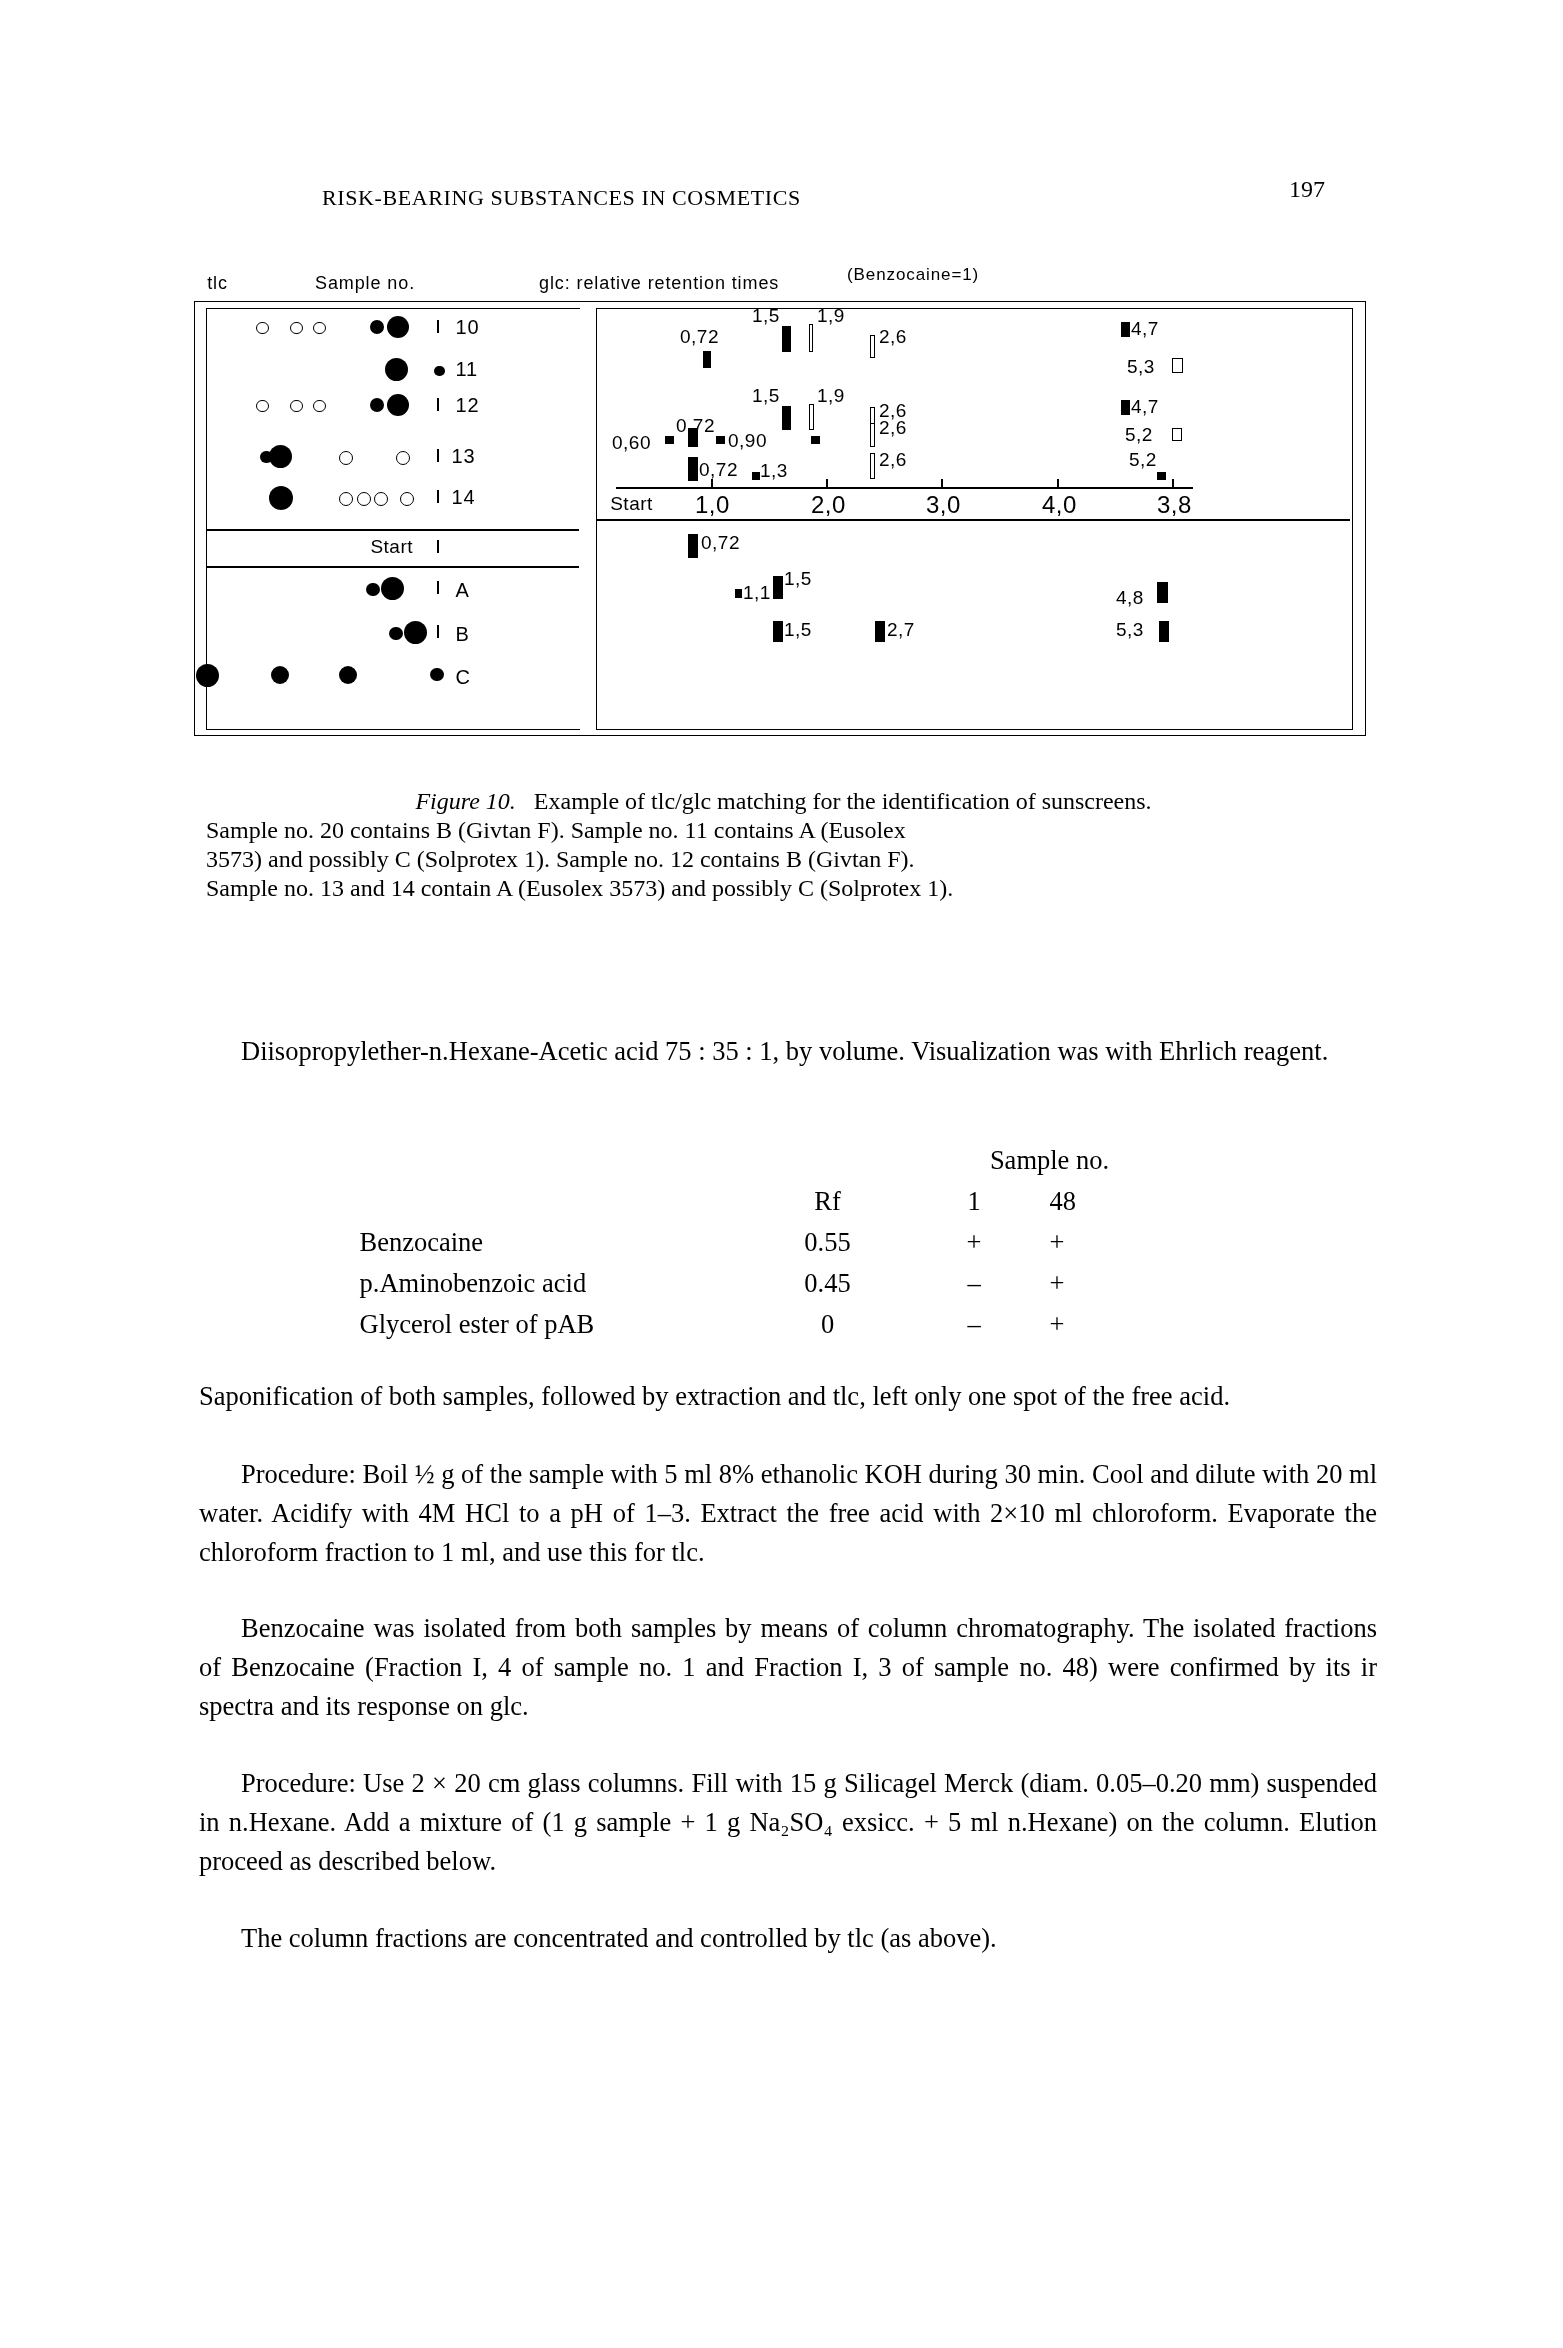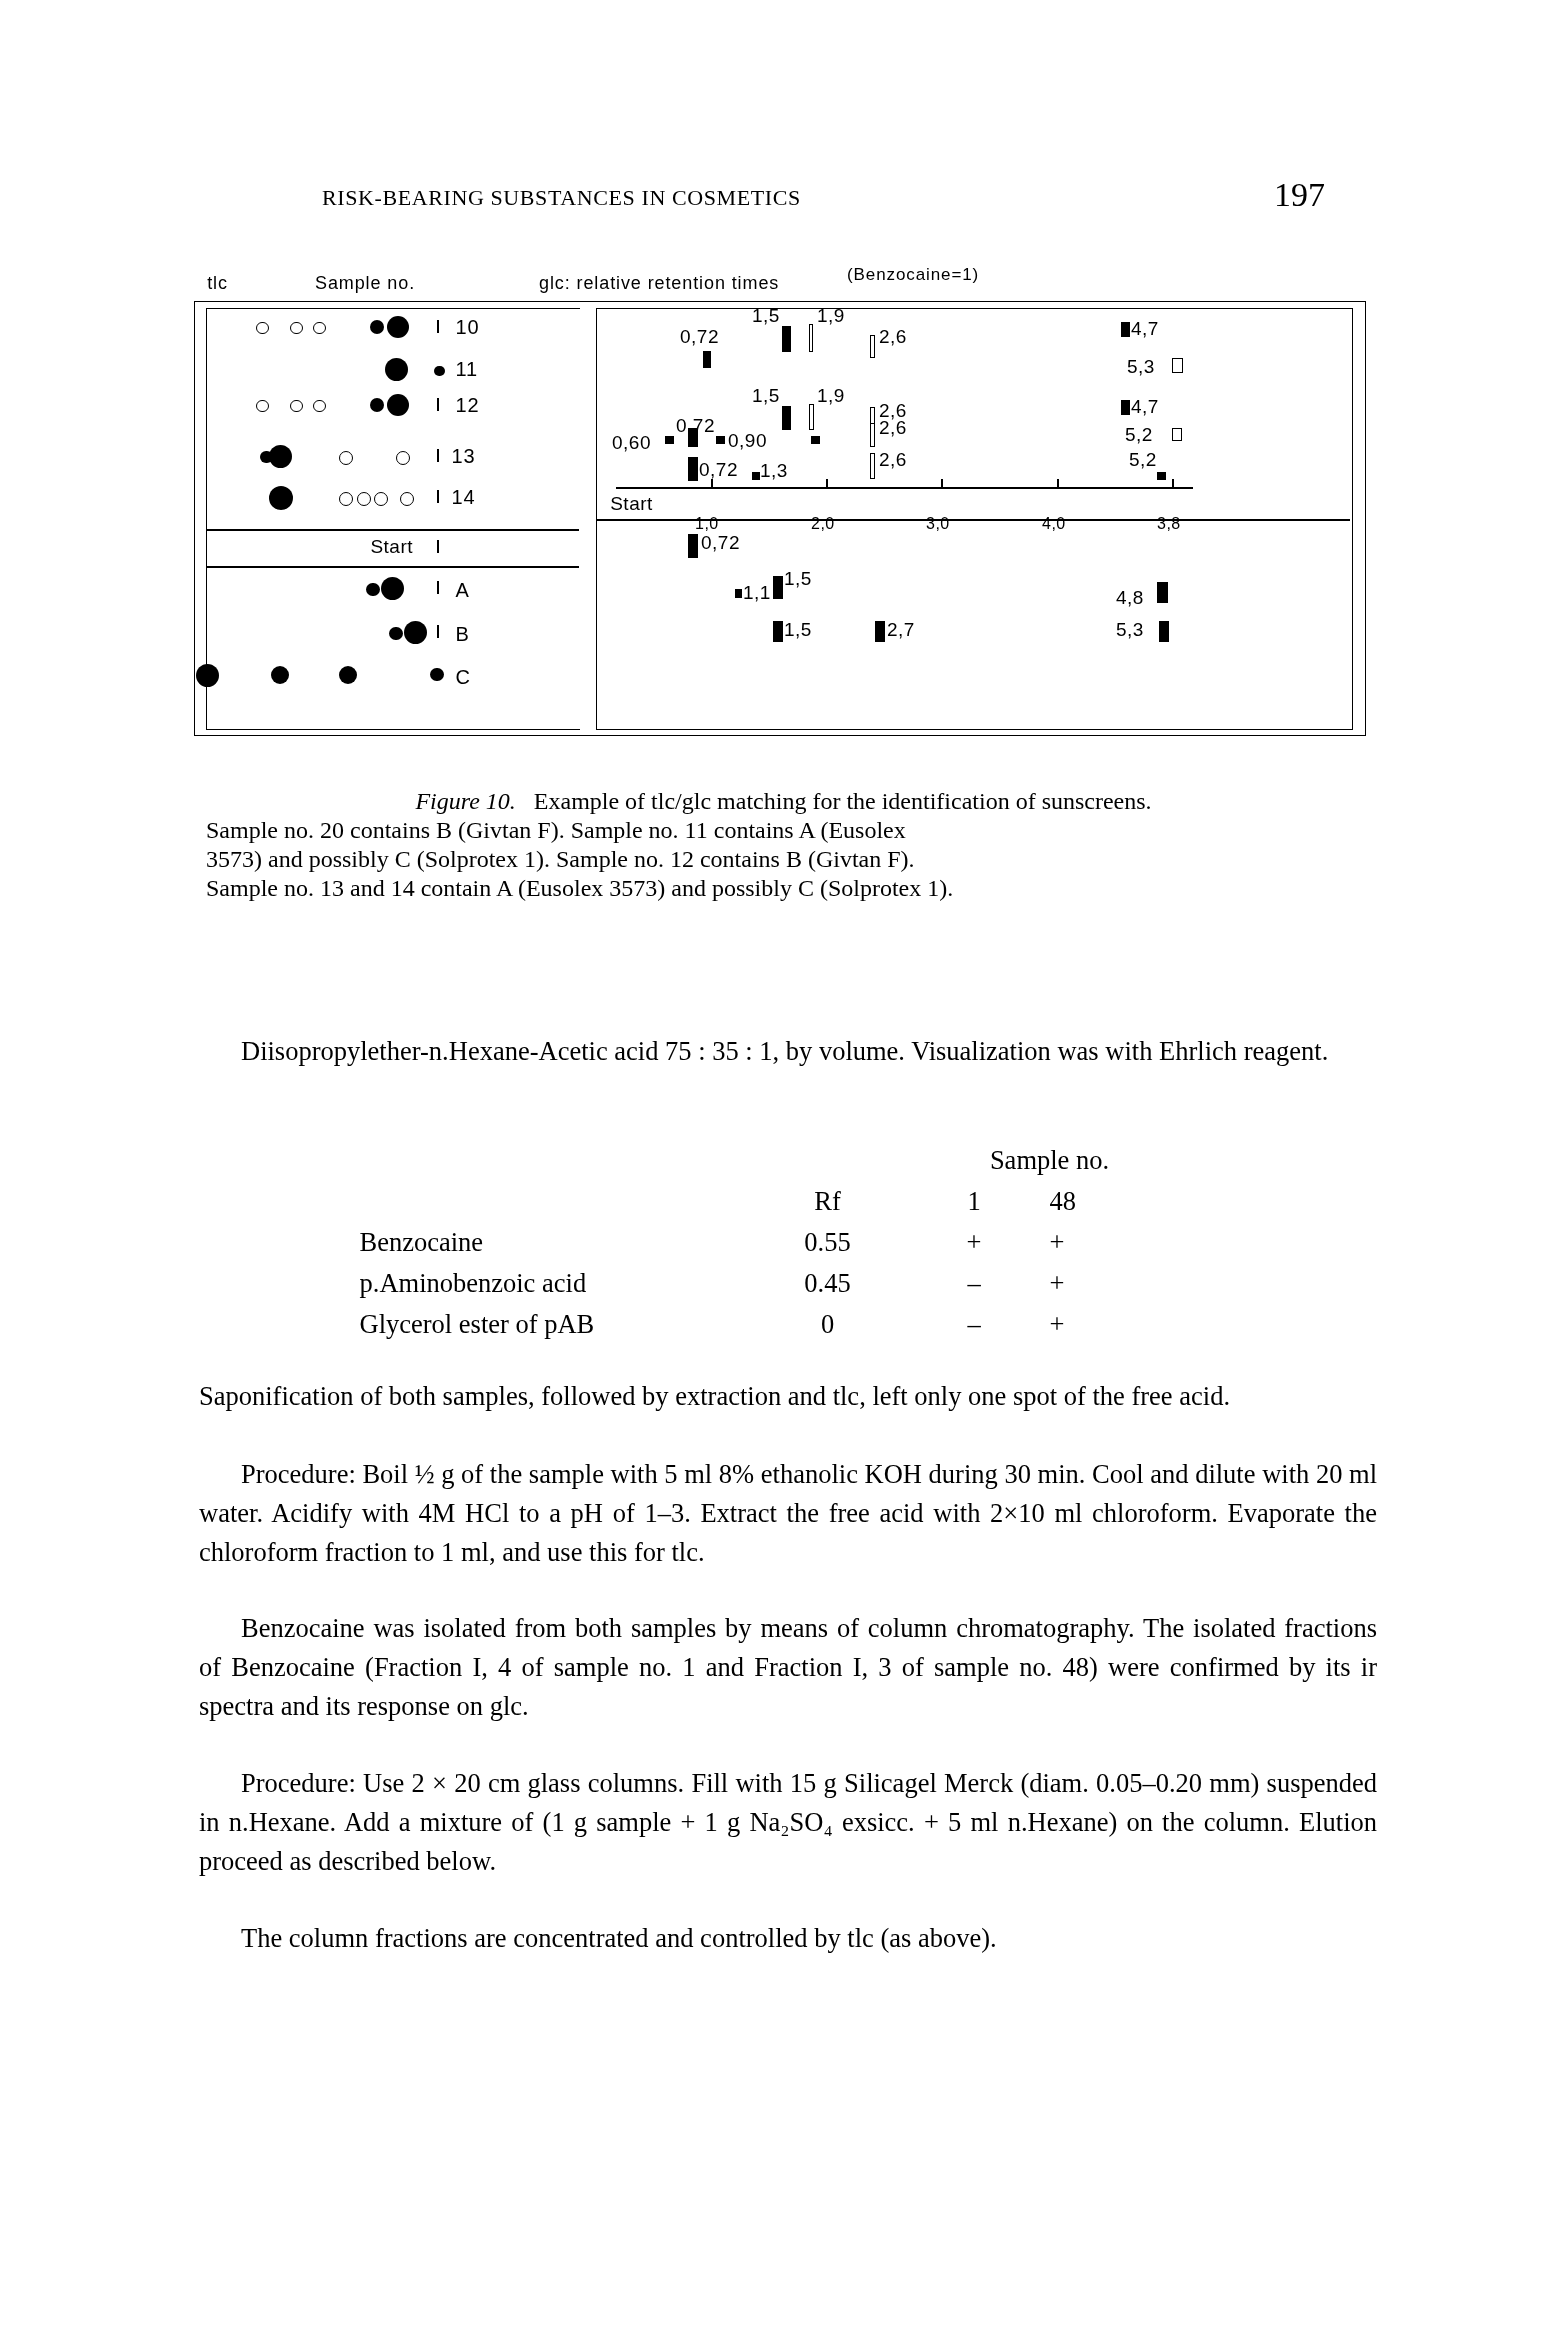--- a/index.html
+++ b/index.html
@@ -27,21 +27,21 @@
     font-size: 22px;
     letter-spacing: 0.6px;
   }
   .running-head .rh-title {
     display: inline-block;
   }
   .page-number {
     position: absolute;
     top: 176px;
     right: 238px;
-    font-size: 34px;
+    font-size: 24px;
     font-family: "Liberation Serif", serif;
   }
 
   
   .figure-wrap {
     position: absolute;
     top: 265px;
     left: 194px;
     width: 1173px;
     height: 511px;
@@ -125,23 +125,22 @@
   .pk-label {
     position: absolute;
     font-family: "Liberation Sans", sans-serif;
     font-size: 19px;
     letter-spacing: 0.5px;
     white-space: nowrap;
   }
   .axis-num {
     position: absolute;
     font-family: "Liberation Sans", sans-serif;
-    font-size: 16px;
+    font-size: 24px;
     letter-spacing: 0.5px;
-    margin-top: 24px;
   }
   .axis-tick {
     position: absolute;
     width: 1.9px;
     height: 8.5px;
     background: #000;
   }
 
   
   .caption {

